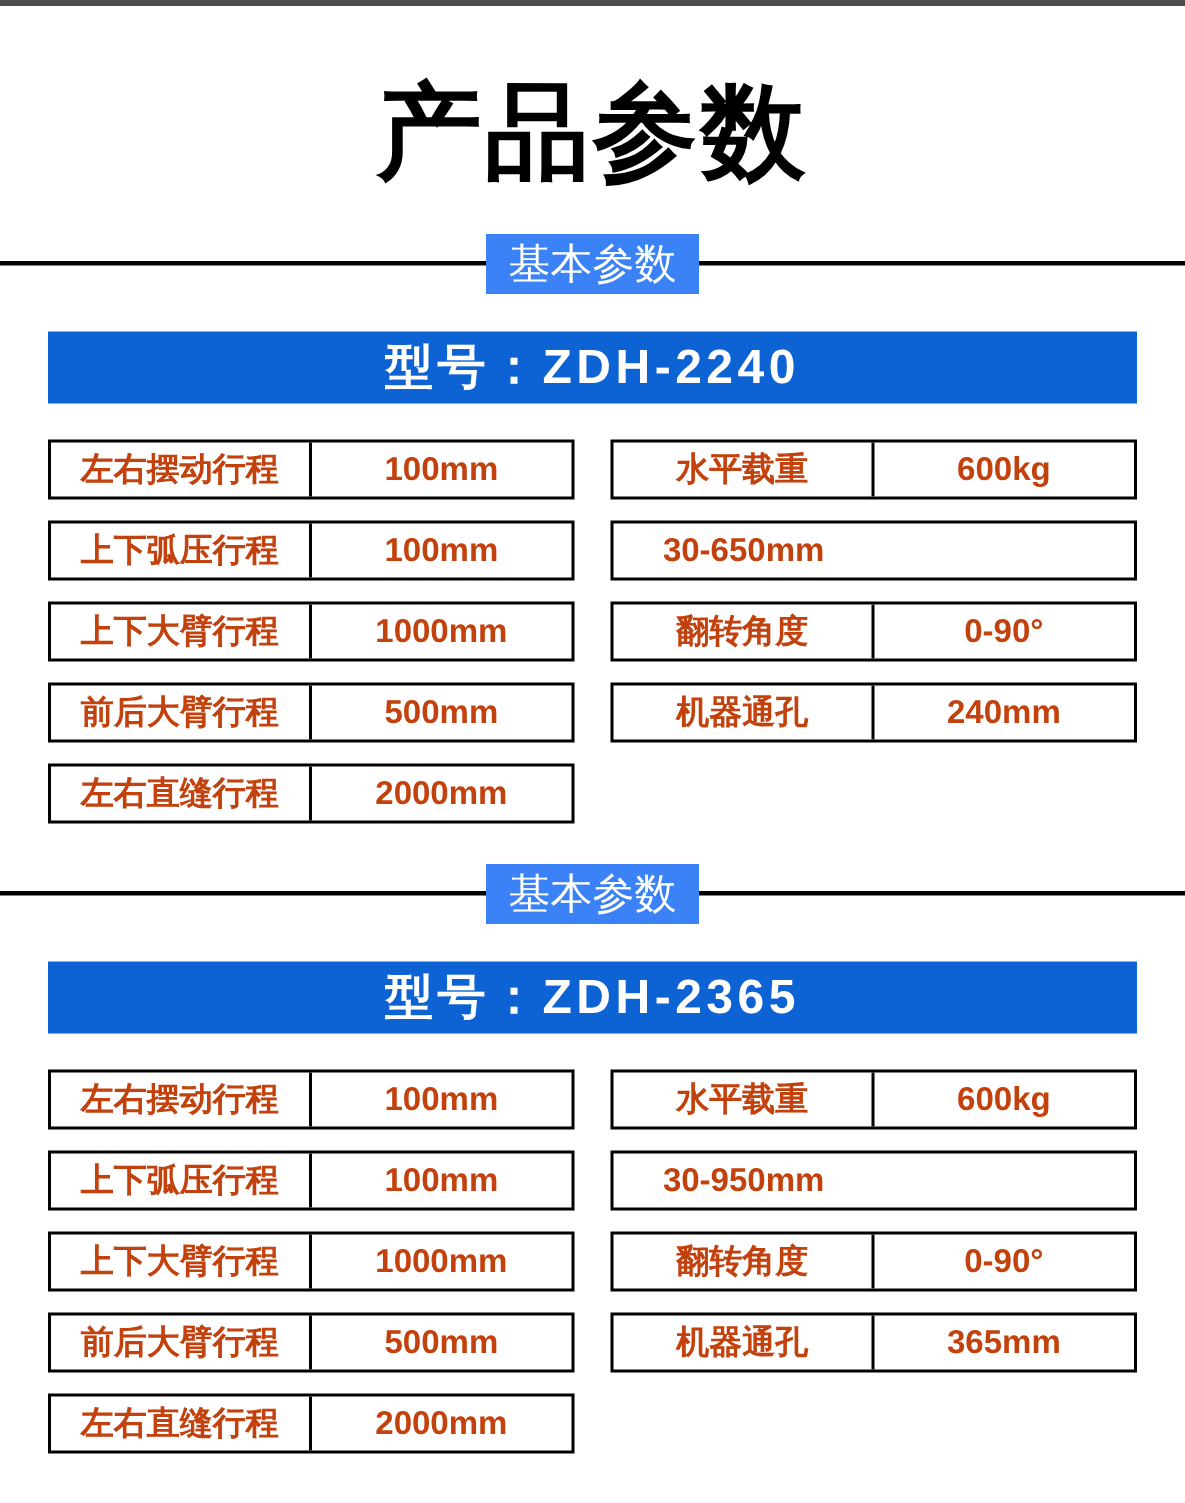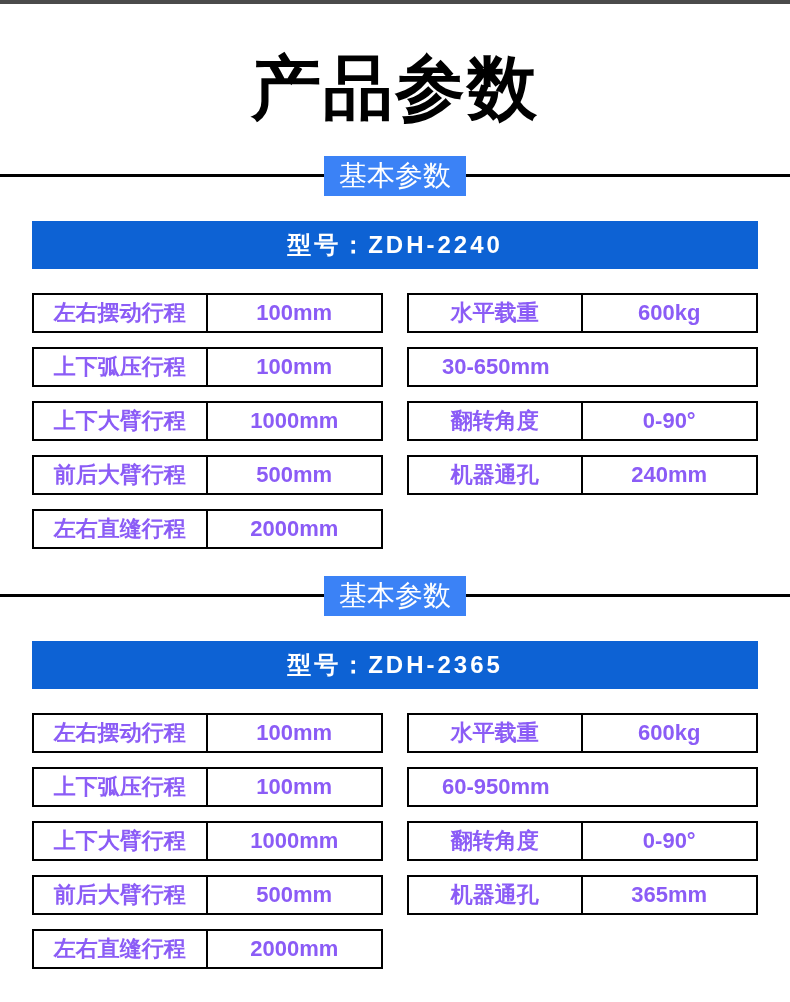--- a/index.html
+++ b/index.html
@@ -51,21 +51,21 @@
     background: #3b82f6;
     color: #ffffff;
     font-size: 28px;
     text-align: center;
   }
   .model-banner {
     margin: 25px 32px 0 32px;
     height: 48px;
     background: #0d62d4;
     color: #ffffff;
-    font-size: 24px;
+    font-size: 32px;
     font-weight: bold;
     display: flex;
     align-items: center;
     justify-content: center;
     letter-spacing: 3px;
   }
   .spec-grid {
     margin: 24px 32px 0 32px;
     display: flex;
     justify-content: space-between;
@@ -82,21 +82,21 @@
     display: flex;
     background: #ffffff;
   }
   .spec-cell {
     width: 50%;
     display: flex;
     align-items: center;
     justify-content: center;
     font-size: 22px;
     font-weight: bold;
-    color: #8b5cf6;
+    color: #c2410c;
     white-space: nowrap;
   }
   .spec-cell.label { border-right: 2px solid #000000; }
 </style>
 </head>
 <body>
 
 <div class="top-bar"></div>
 
 <h1 class="page-title">产品参数</h1>
@@ -182,21 +182,21 @@
         <div class="spec-cell label">左右直缝行程</div>
         <div class="spec-cell">2000mm</div>
       </div>
     </div>
     <div class="spec-col">
       <div class="spec-row">
         <div class="spec-cell label">水平载重</div>
         <div class="spec-cell">600kg</div>
       </div>
       <div class="spec-row">
-        <div class="spec-cell">60-950mm</div>
+        <div class="spec-cell">30-950mm</div>
       </div>
       <div class="spec-row">
         <div class="spec-cell label">翻转角度</div>
         <div class="spec-cell">0-90°</div>
       </div>
       <div class="spec-row">
         <div class="spec-cell label">机器通孔</div>
         <div class="spec-cell">365mm</div>
       </div>
     </div>

